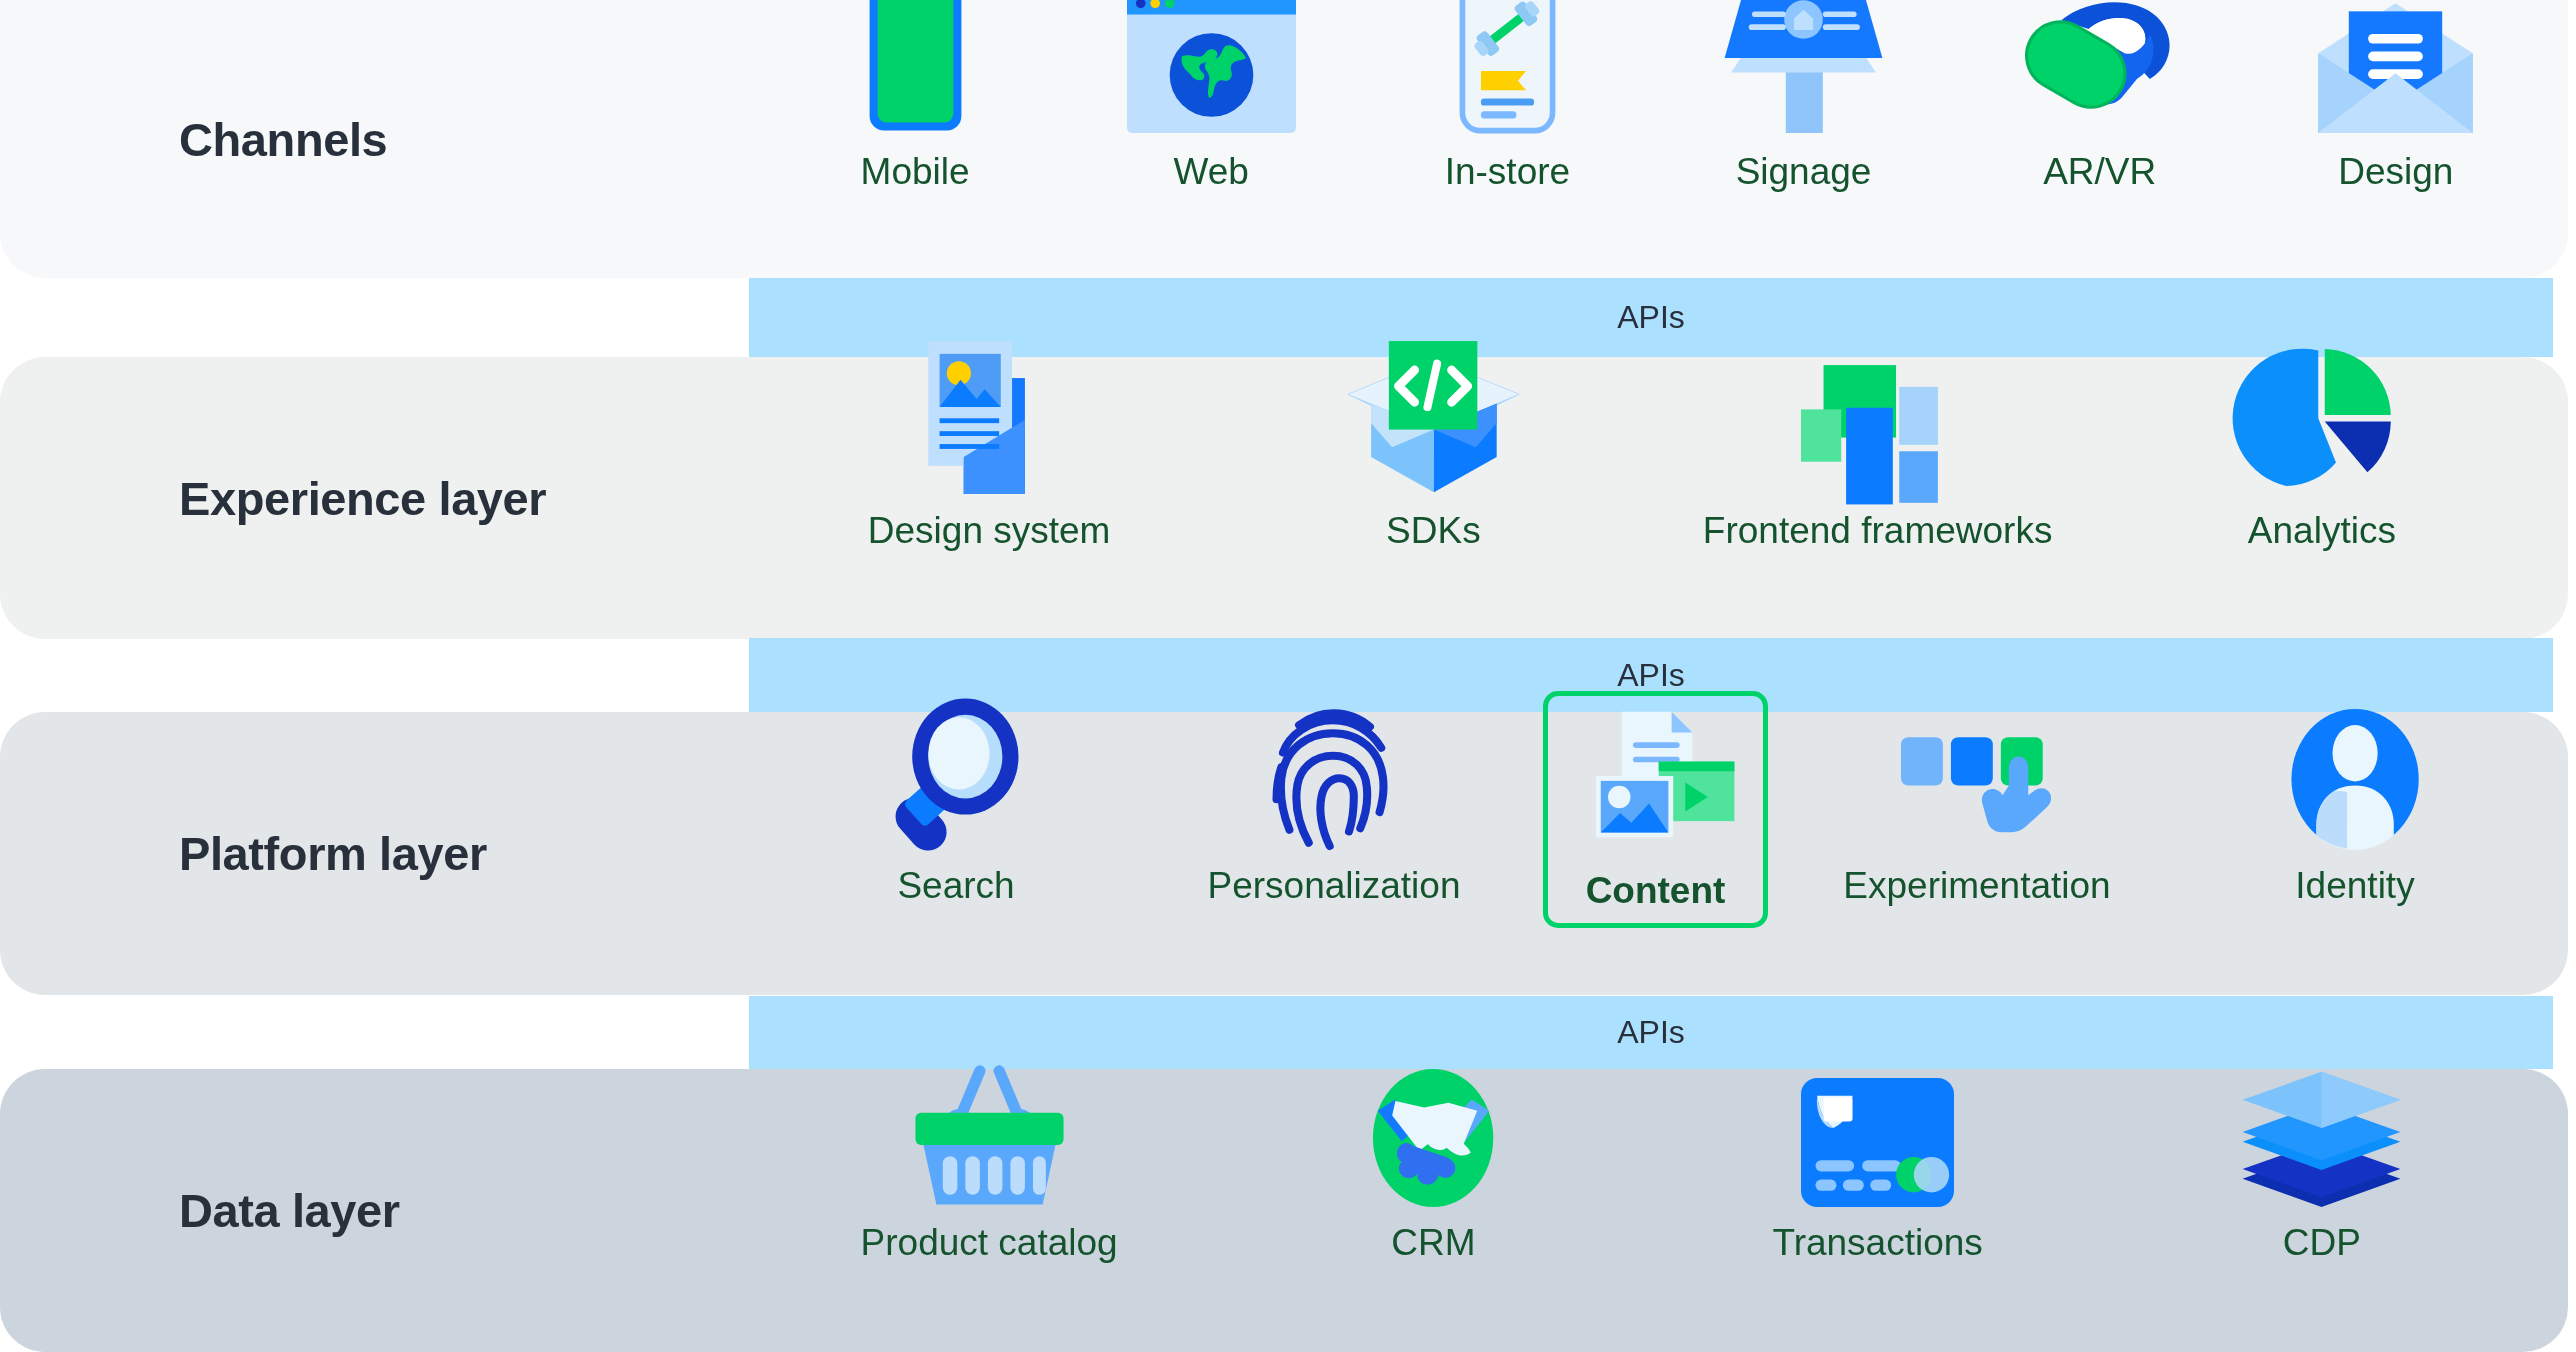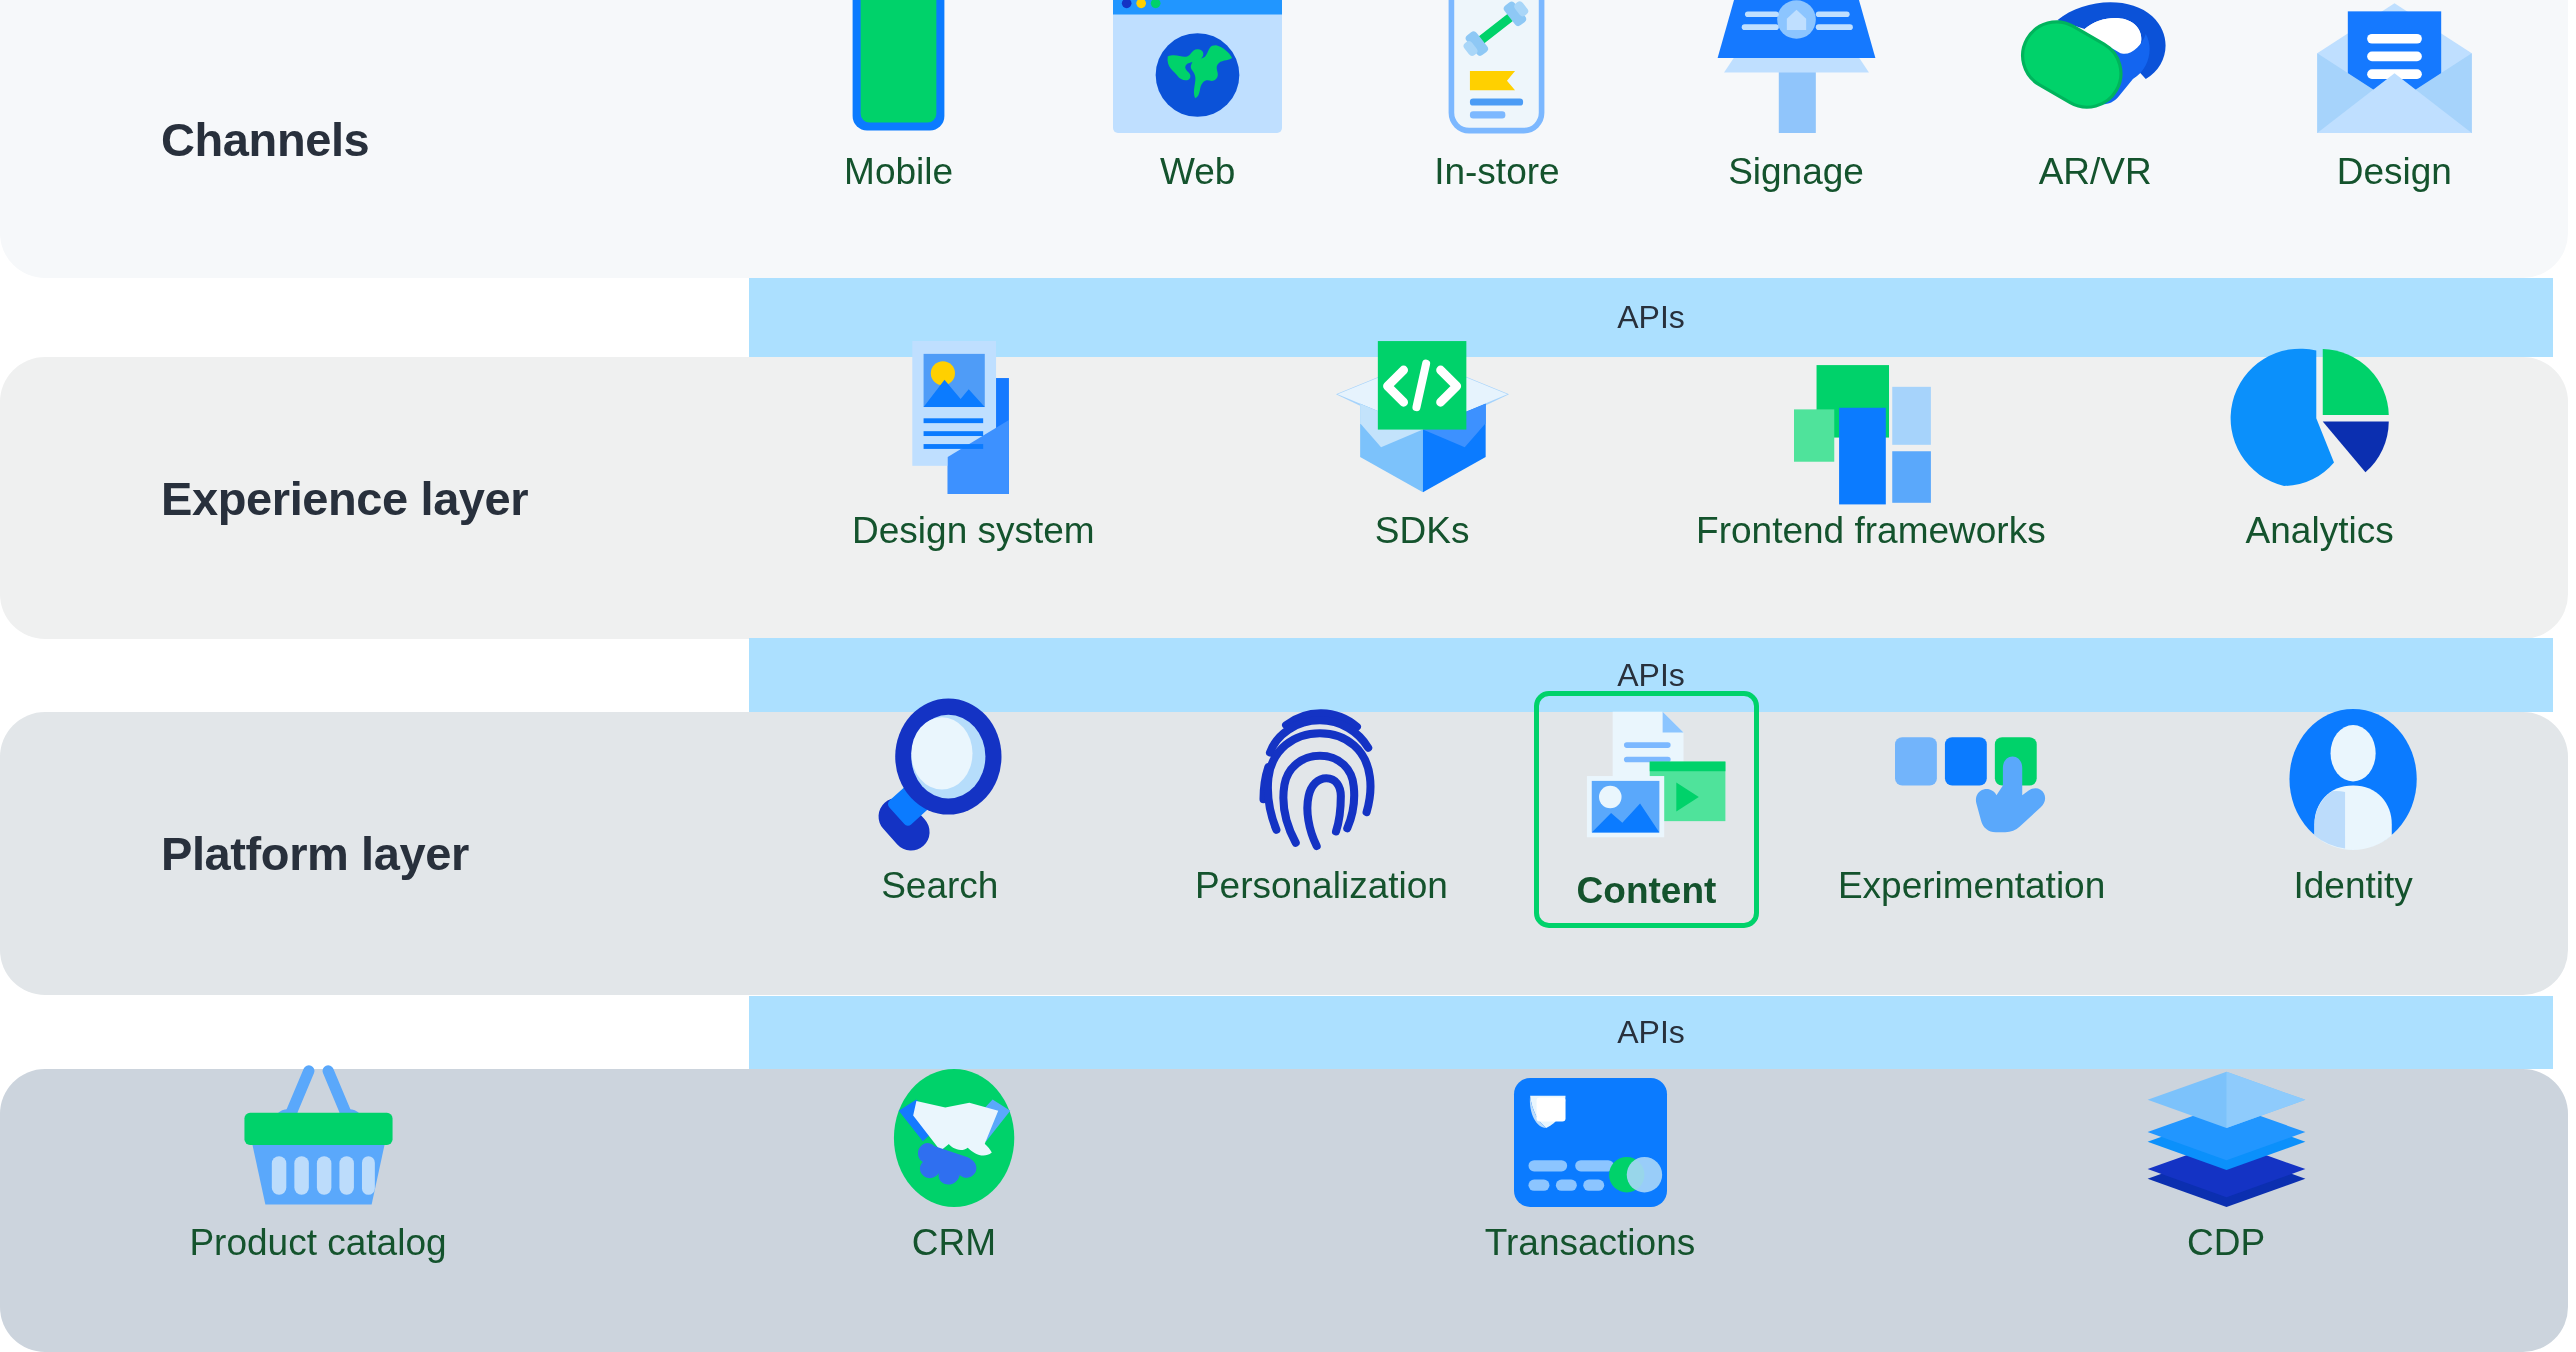--- a/index.html
+++ b/index.html
@@ -10,20 +10,21 @@
     -webkit-font-smoothing:antialiased;
   }
   .canvas{position:relative;width:2576px;height:1352px;}
 
   
   .layer{
     position:absolute;left:0;
     display:flex;align-items:center;
     border-radius:45px;
     box-sizing:border-box;
+    padding-left:18px;
   }
   .layer-title{
     font-weight:bold;
     font-size:47px;
     letter-spacing:-0.4px;
     white-space:nowrap;
     color:#28303c;
   }
   .title-col{
     width:749px;
@@ -379,20 +380,23 @@
       </div>
 
     </div>
   </div>
 
   <div class="api-band" id="api-3">
     <div class="api-label">APIs</div>
   </div>
 
   <div class="layer" id="row-data">
+    <div class="title-col">
+      <div class="layer-title">Data layer</div>
+    </div>
     <div class="items">
 
       <div class="item w-data">
         <div class="icon-wrap">
           <svg width="161" height="141" viewBox="0 0 200 175">
             <path d="M62 68L88 6" stroke="#5aa8fb" stroke-width="14" stroke-linecap="round"></path>
             <path d="M138 68L112 6" stroke="#5aa8fb" stroke-width="14" stroke-linecap="round"></path>
             <circle cx="62" cy="72" r="13" fill="none" stroke="#5aa8fb" stroke-width="11"></circle>
             <circle cx="138" cy="72" r="13" fill="none" stroke="#5aa8fb" stroke-width="11"></circle>
             <rect x="8" y="58" width="184" height="40" rx="7" fill="#00d26a"></rect>

